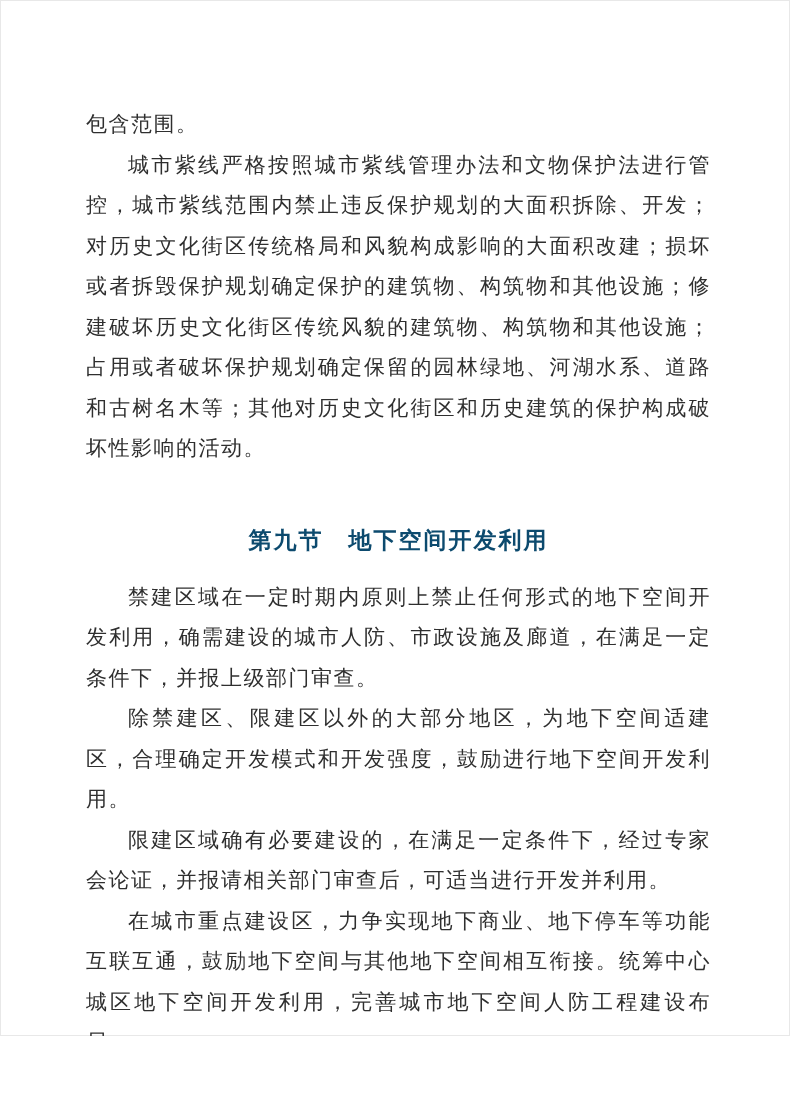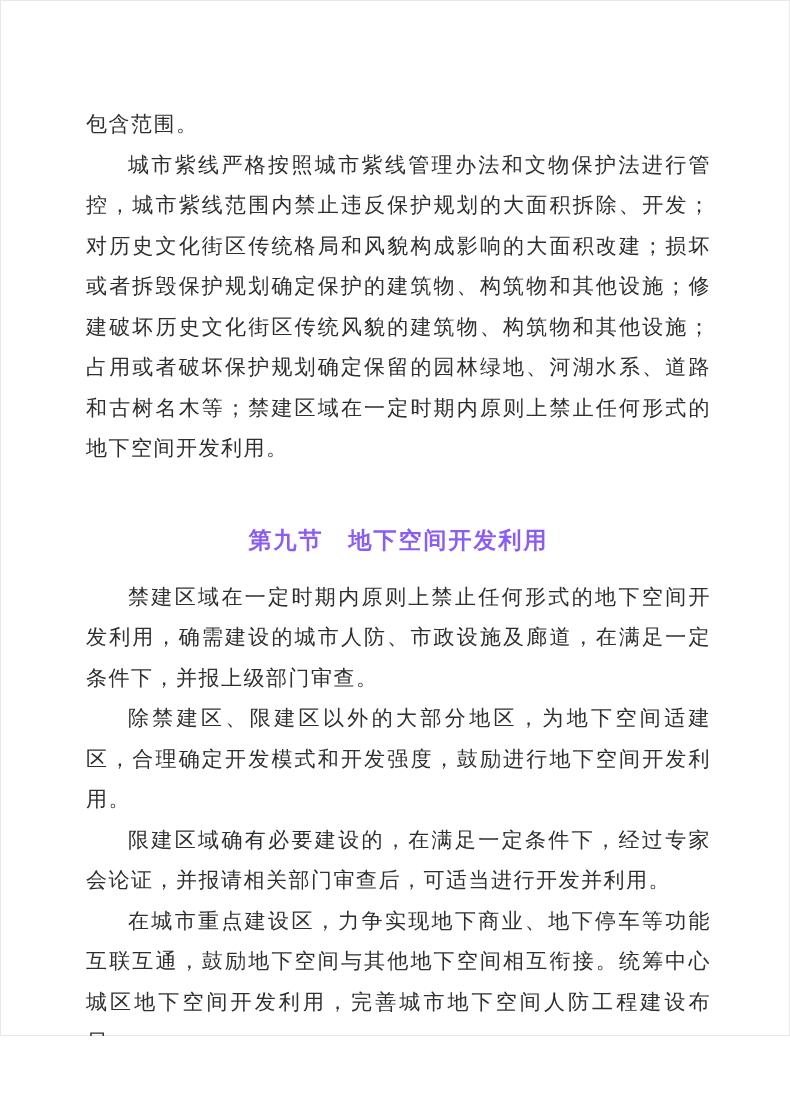--- a/index.html
+++ b/index.html
@@ -35,42 +35,42 @@
     text-indent: 2em;
   }
   .section-heading {
     display: block;
     margin: 50px 0 14px 0;
     font-size: 23px;
     font-weight: bold;
     line-height: 44px;
     text-align: center;
     letter-spacing: 2px;
-    color: #8b5cf6;
+    color: #0c4a6e;
   }
   .page-footer {
     position: absolute;
     left: 4px;
     right: 0;
     top: 1040px;
     text-align: center;
     font-size: 16px;
     letter-spacing: 1px;
     color: #c2410c;
   }
 </style>
 </head>
 <body>
 
 <div class="page">
   <div class="content">
 
     <p class="para">包含范围。</p>
 
-    <p class="para indent">城市紫线严格按照城市紫线管理办法和文物保护法进行管控，城市紫线范围内禁止违反保护规划的大面积拆除、开发；对历史文化街区传统格局和风貌构成影响的大面积改建；损坏或者拆毁保护规划确定保护的建筑物、构筑物和其他设施；修建破坏历史文化街区传统风貌的建筑物、构筑物和其他设施；占用或者破坏保护规划确定保留的园林绿地、河湖水系、道路和古树名木等；禁建区域在一定时期内原则上禁止任何形式的地下空间开发利用。</p>
+    <p class="para indent">城市紫线严格按照城市紫线管理办法和文物保护法进行管控，城市紫线范围内禁止违反保护规划的大面积拆除、开发；对历史文化街区传统格局和风貌构成影响的大面积改建；损坏或者拆毁保护规划确定保护的建筑物、构筑物和其他设施；修建破坏历史文化街区传统风貌的建筑物、构筑物和其他设施；占用或者破坏保护规划确定保留的园林绿地、河湖水系、道路和古树名木等；其他对历史文化街区和历史建筑的保护构成破坏性影响的活动。</p>
 
     <h2 class="section-heading">第九节　地下空间开发利用</h2>
 
 
     <p class="para indent">禁建区域在一定时期内原则上禁止任何形式的地下空间开发利用，确需建设的城市人防、市政设施及廊道，在满足一定条件下，并报上级部门审查。</p>
 
     <p class="para indent">除禁建区、限建区以外的大部分地区，为地下空间适建区，合理确定开发模式和开发强度，鼓励进行地下空间开发利用。</p>
 
     <p class="para indent">限建区域确有必要建设的，在满足一定条件下，经过专家会论证，并报请相关部门审查后，可适当进行开发并利用。</p>
 

